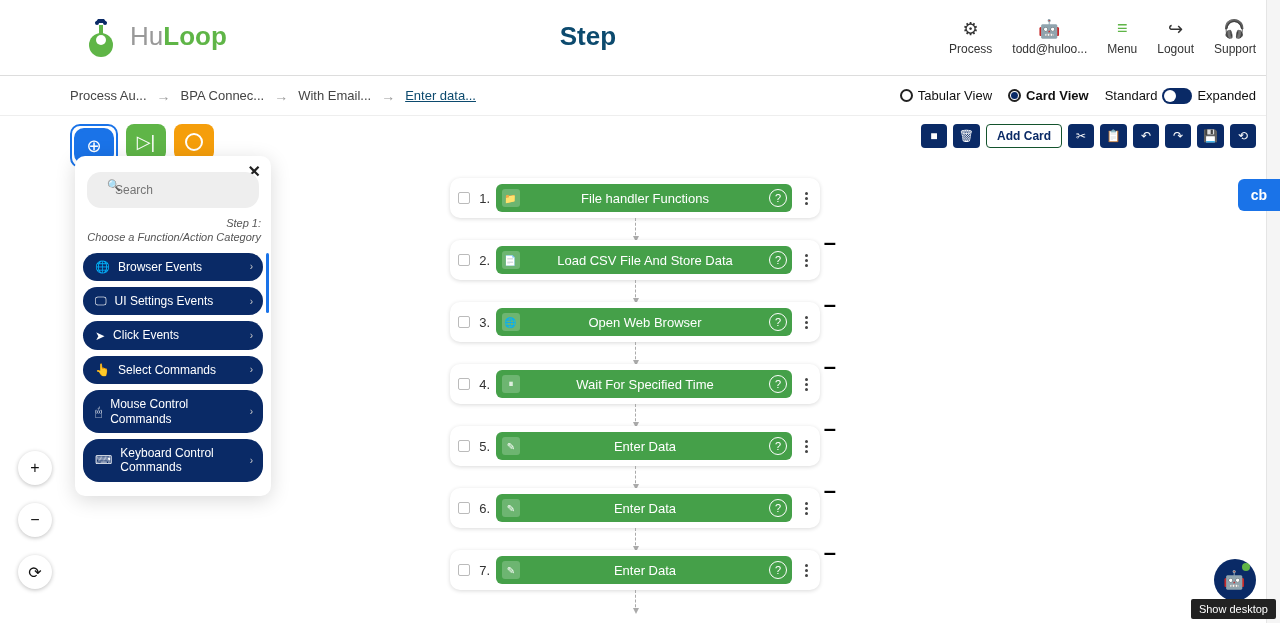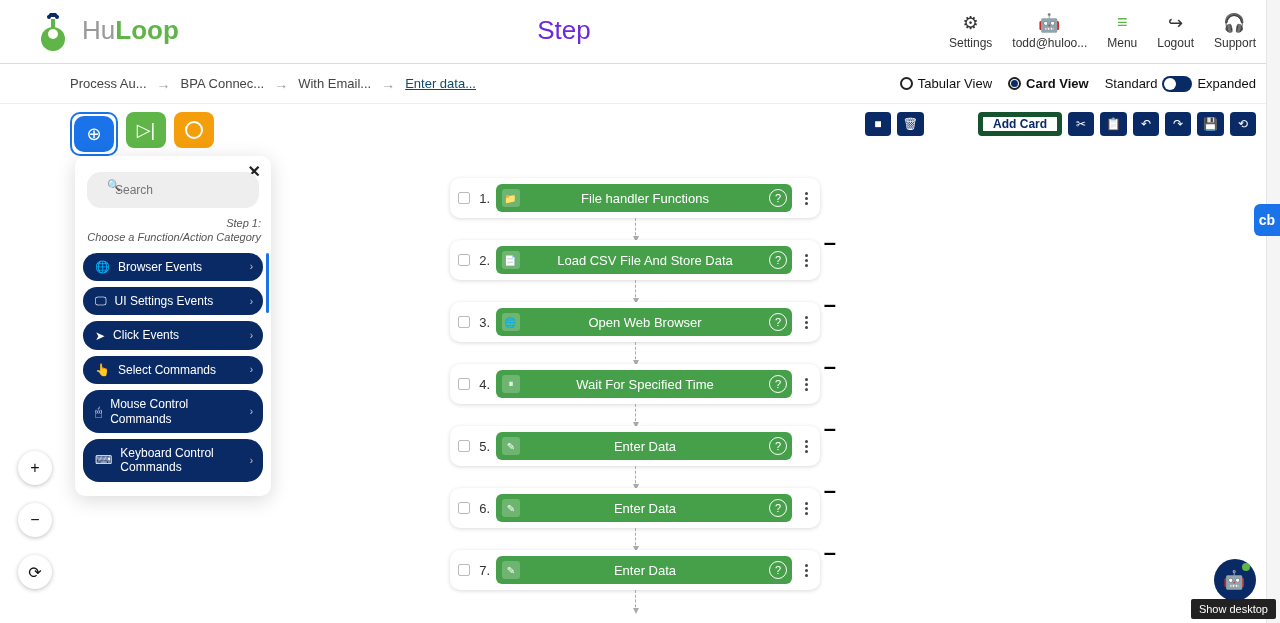--- a/index.html
+++ b/index.html
@@ -1,25 +1,25 @@
 <!DOCTYPE html>
 <html><head>
 <meta charset="utf-8">
 <style>
   * { box-sizing: border-box; margin: 0; padding: 0; }
   body { font-family: -apple-system, BlinkMacSystemFont, "Segoe UI", Arial, sans-serif; background: #fff; color: #111; width: 1280px; height: 623px; overflow: hidden; position: relative; }
   
   
-  .header { display: flex; align-items: center; justify-content: space-between; padding: 6px 24px 8px 32px; border-bottom: 1px solid #ddd; height: 64px; }
+  .header { display: flex; align-items: center; justify-content: space-between; padding: 6px 24px 8px 80px; border-bottom: 1px solid #ddd; height: 76px; }
   .logo-area { display: flex; align-items: center; gap: 8px; }
   .logo-icon { width: 42px; height: 44px; position: relative; }
   .logo-text { font-size: 26px; font-weight: 500; color: #5fb547; }
   .logo-text span { color: #999; }
   .title-area { text-align: center; flex: 1; }
-  .title-area h1 { font-size: 26px; font-weight: 400; color: #6d28d9; }
+  .title-area h1 { font-size: 26px; font-weight: 700; color: #0c4a6e; }
   .subtitle { font-size: 15px; font-style: italic; color: #888; margin-top: -2px; }
   .nav-icons { display: flex; gap: 20px; }
   .nav-icon-item { display: flex; flex-direction: column; align-items: center; gap: 2px; cursor: pointer; font-size: 12px; color: #333; }
   .nav-icon-glyph { font-size: 18px; height: 22px; display: flex; align-items: center; justify-content: center; }
 
   
   .subheader { display: flex; align-items: center; justify-content: space-between; padding: 6px 24px 6px 70px; border-bottom: 1px solid #eee; font-size: 13px; height: 40px; }
   .breadcrumb { display: flex; align-items: center; gap: 10px; color: #666; }
   .bc-item { color: #444; }
   .bc-current { color: #0c4a6e; text-decoration: underline; cursor: pointer; }
@@ -34,21 +34,21 @@
   
   .toolbar-row { display:flex; align-items:flex-start; justify-content:space-between; padding: 8px 24px 0 70px; }
   .left-toolbar { display:flex; gap:8px; }
   .lt-btn { width:40px; height:36px; border-radius:8px; display:flex; align-items:center; justify-content:center; color:#fff; font-size:18px; cursor:pointer; }
   .lt-add { background:#1a73e8; border:3px solid #1a73e8; border-radius:10px; }
   .lt-add-outer { border:2px solid #1a73e8; border-radius:10px; padding:2px; }
   .lt-play { background:#5fb547; }
   .lt-rec { background:#f59e0b; }
   .right-toolbar { display:flex; gap:6px; align-items:center; }
   .rt-btn { height:24px; min-width:26px; padding:0 6px; background:#0a2a66; color:#fff; border-radius:4px; display:flex; align-items:center; justify-content:center; font-size:12px; cursor:pointer; }
-  .rt-text { background:#fff; color:#0a2a66; border:5px solid #14532d; font-weight:600; height:24px; padding:0 10px;margin-left:48px; }
+  .rt-text { background:#fff; color:#0a2a66; border:1px solid #14532d; font-weight:600; height:24px; padding:0 10px; }
 
   
   .panel { position:absolute; left:75px; top:156px; width:196px; background:#fff; border-radius:10px; box-shadow:0 4px 20px rgba(0,0,0,0.15); padding:10px 0 14px 0; }
   .panel-close { position:absolute; right:10px; top:6px; font-size:16px; cursor:pointer; color:#222; font-weight:bold; }
   .panel-search { margin:6px 12px 8px 12px; }
   .panel-search input { width:100%; height:36px; border-radius:14px; border:none; background:#eee; padding:0 12px 0 28px; font-size:12px; color:#666; }
   .panel-search { position:relative; }
   .panel-search::before { content:"🔍"; position:absolute; left:20px; top:7px; font-size:11px; color:#aaa; }
   .panel-step { font-size:11px; font-style:italic; color:#555; text-align:right; line-height:1.3; margin:4px 10px 8px 10px; }
   .cat-list { padding:0 8px; max-height:240px; display:flex; flex-direction:column; gap:6px; position:relative; }
@@ -71,21 +71,21 @@
   .card-kebab span { width:3px; height:3px; background:#444; border-radius:50%; display:block; }
   .connector { height:22px; width:1px; border-left:1px dashed #aaa; position:relative; }
   .connector::after { content:""; position:absolute; left:-3px; bottom:-2px; border-left:3.5px solid transparent; border-right:3.5px solid transparent; border-top:6px solid #aaa; }
   .collapse-dash { position:absolute; right:-16px; top:-10px; color:#000; font-size:22px; font-weight:bold; cursor:pointer; }
   
   
   .zoom-stack { position:absolute; left:18px; bottom:34px; display:flex; flex-direction:column; gap:18px; }
   .zoom-btn { width:34px; height:34px; border-radius:50%; background:#fff; box-shadow:0 1px 4px rgba(0,0,0,0.25); display:flex; align-items:center; justify-content:center; font-size:16px; cursor:pointer; }
   
   
-  .cb-badge { position:absolute; right:0; top:204px; width:26px; height:32px; background:#1a73e8; color:#fff; border-radius:6px 0 0 6px; display:flex; align-items:center; justify-content:center; font-weight:600; font-size:14px; cursor:pointer; }
+  .cb-badge { position:absolute; right:0; top:179px; width:42px; height:32px; background:#1a73e8; color:#fff; border-radius:6px 0 0 6px; display:flex; align-items:center; justify-content:center; font-weight:600; font-size:14px; cursor:pointer; }
   
   
   .chat-bubble { position:absolute; right:24px; bottom:22px; width:42px; height:42px; border-radius:50%; background:#0a2a66; display:flex; align-items:center; justify-content:center; font-size:18px; color:#fff; cursor:pointer; }
   .chat-dot { position:absolute; top:4px; right:6px; width:8px; height:8px; border-radius:50%; background:#5fb547; }
   
   
   .show-desktop { position:absolute; right:4px; bottom:4px; background:#222; color:#fff; font-size:11px; padding:4px 8px; border-radius:2px; }
   
   
   .scroll-strip { position:absolute; right:0; top:0; width:14px; height:100%; background:#f5f5f5; border-left:1px solid #e5e5e5; }
@@ -110,21 +110,21 @@
       </svg>
     </div>
     <div class="logo-text"><span>Hu</span><b style="color:#5fb547">Loop</b></div>
   </div>
   <div class="title-area">
     <h1>Step</h1>
   </div>
   <div class="nav-icons">
     <div class="nav-icon-item">
       <div class="nav-icon-glyph">⚙</div>
-      <div>Settings</div>
+      <div>Process</div>
     </div>
     <div class="nav-icon-item">
       <div class="nav-icon-glyph">🤖</div>
       <div>todd@huloo...</div>
     </div>
     <div class="nav-icon-item" style="color:#5fb547">
       <div class="nav-icon-glyph" style="color:#5fb547;font-weight:bold">≡</div>
       <div style="color:#333">Menu</div>
     </div>
     <div class="nav-icon-item">

